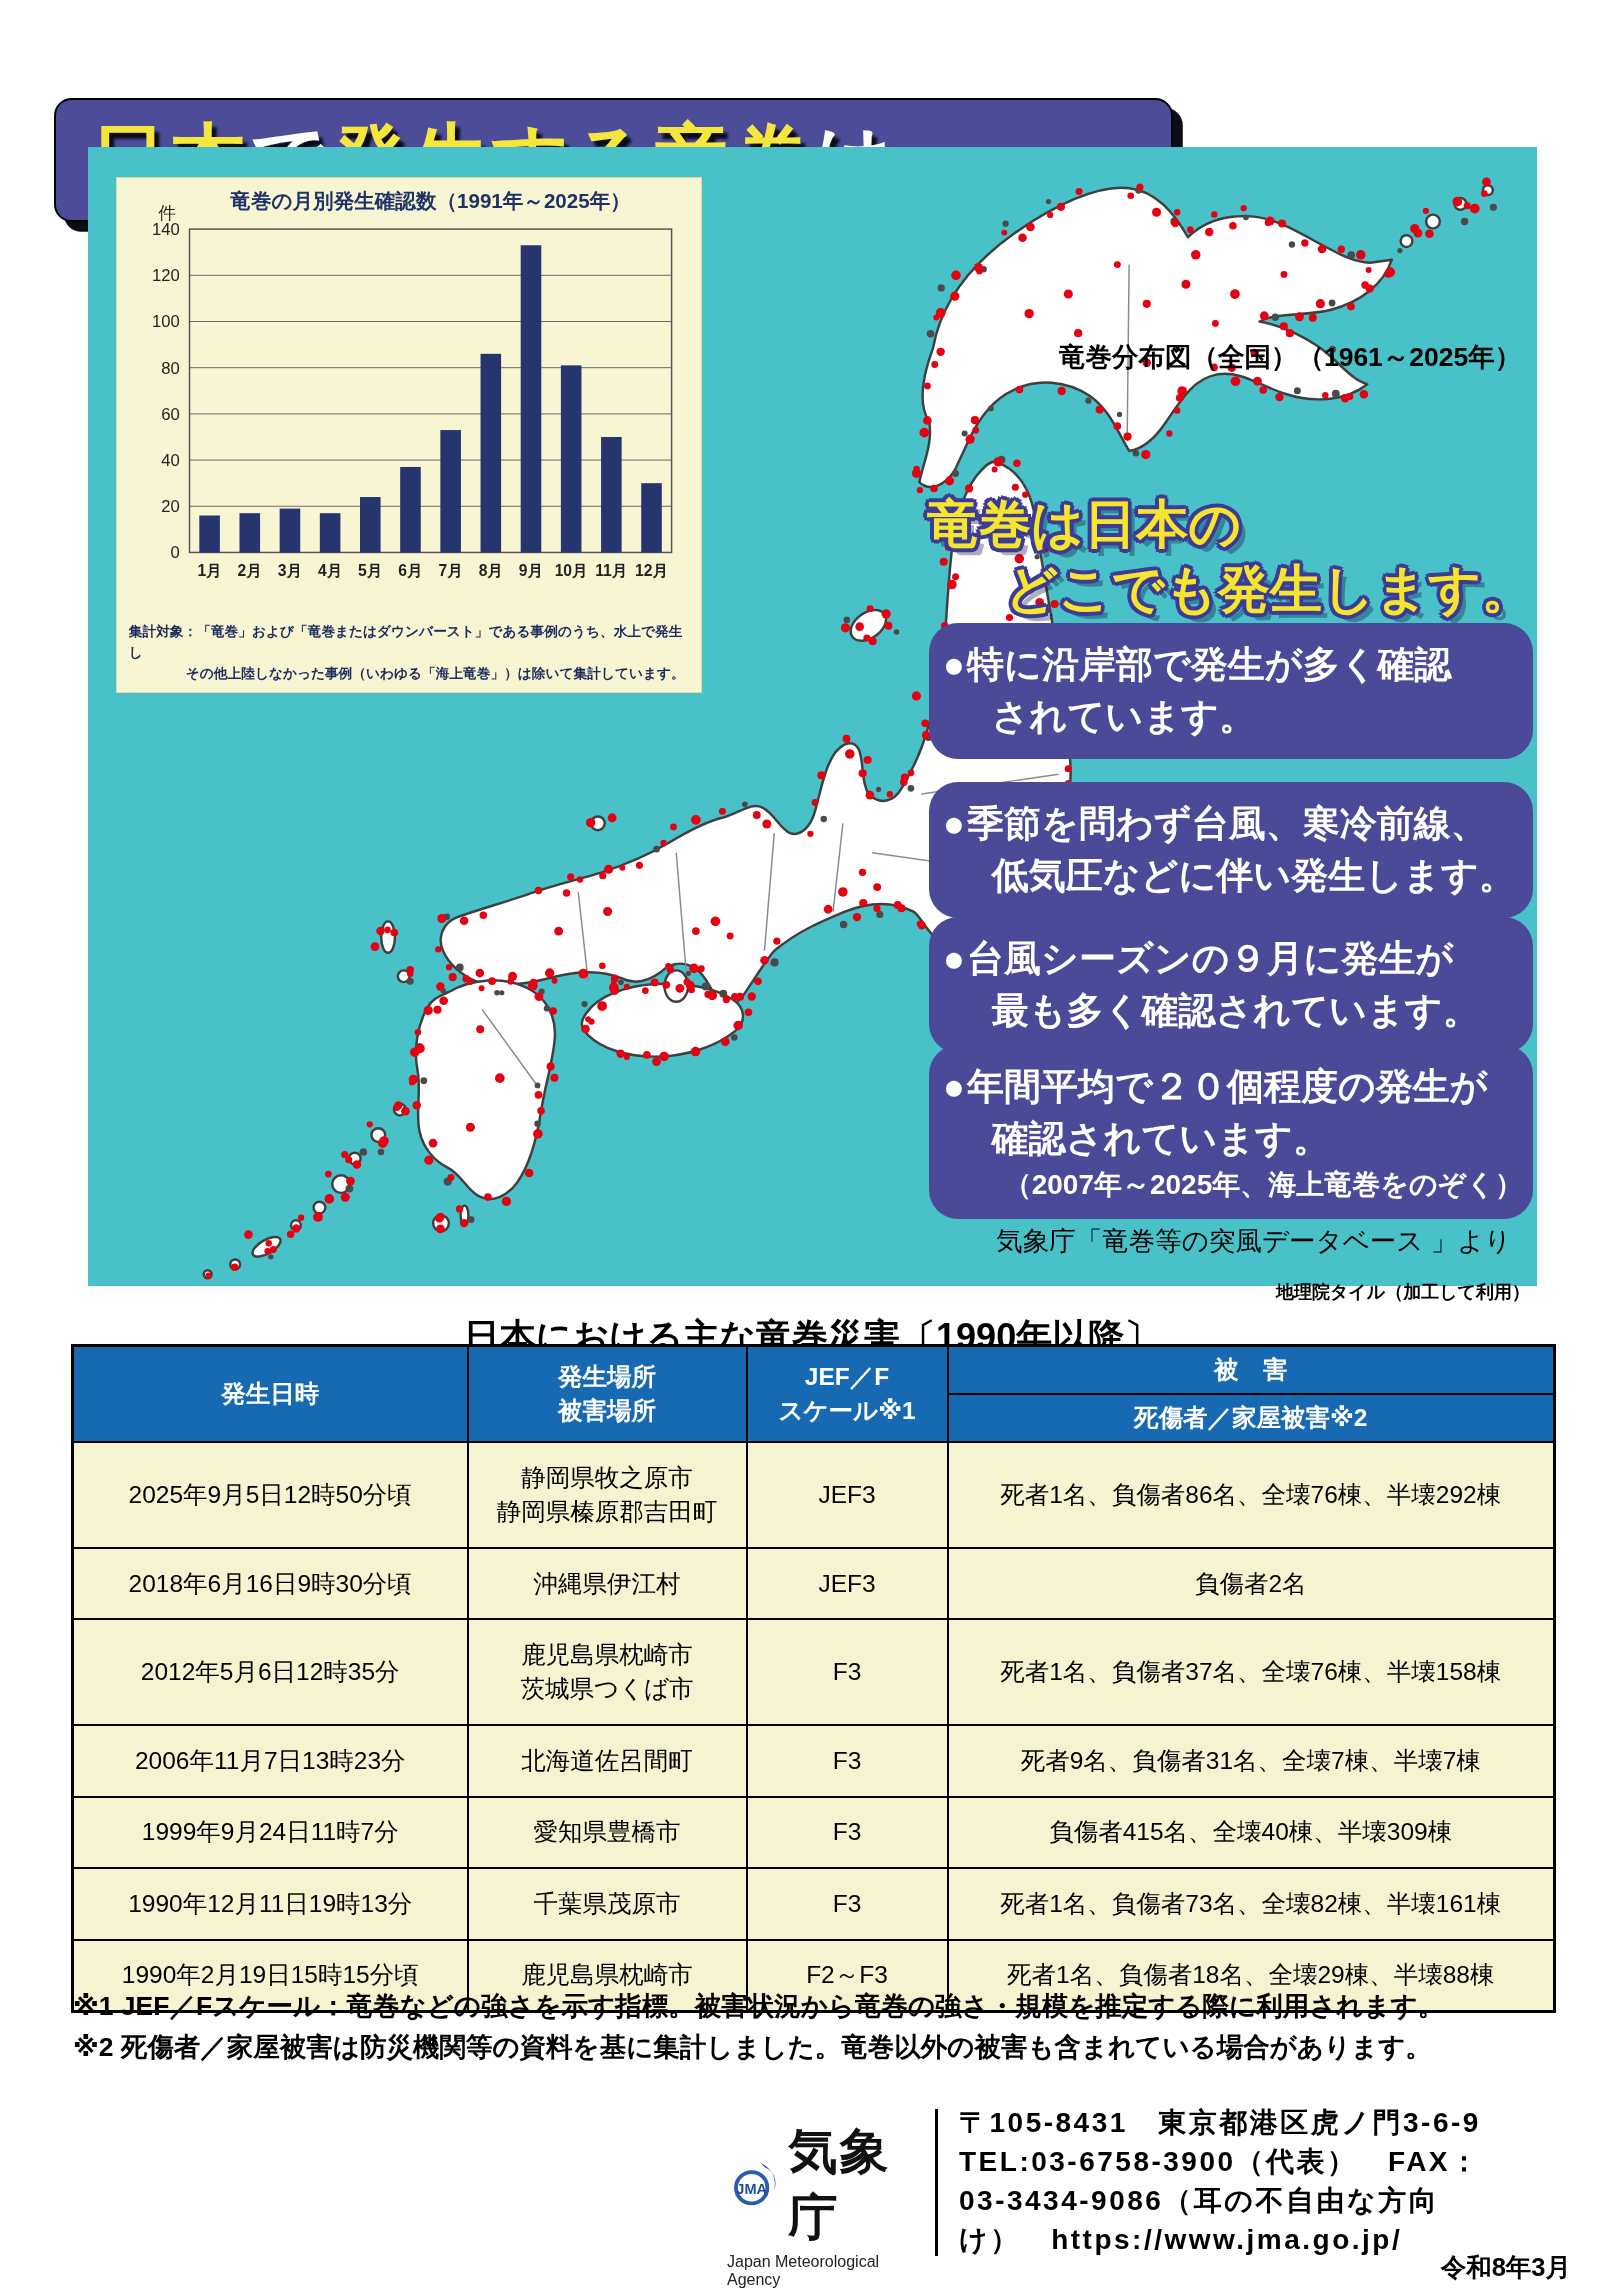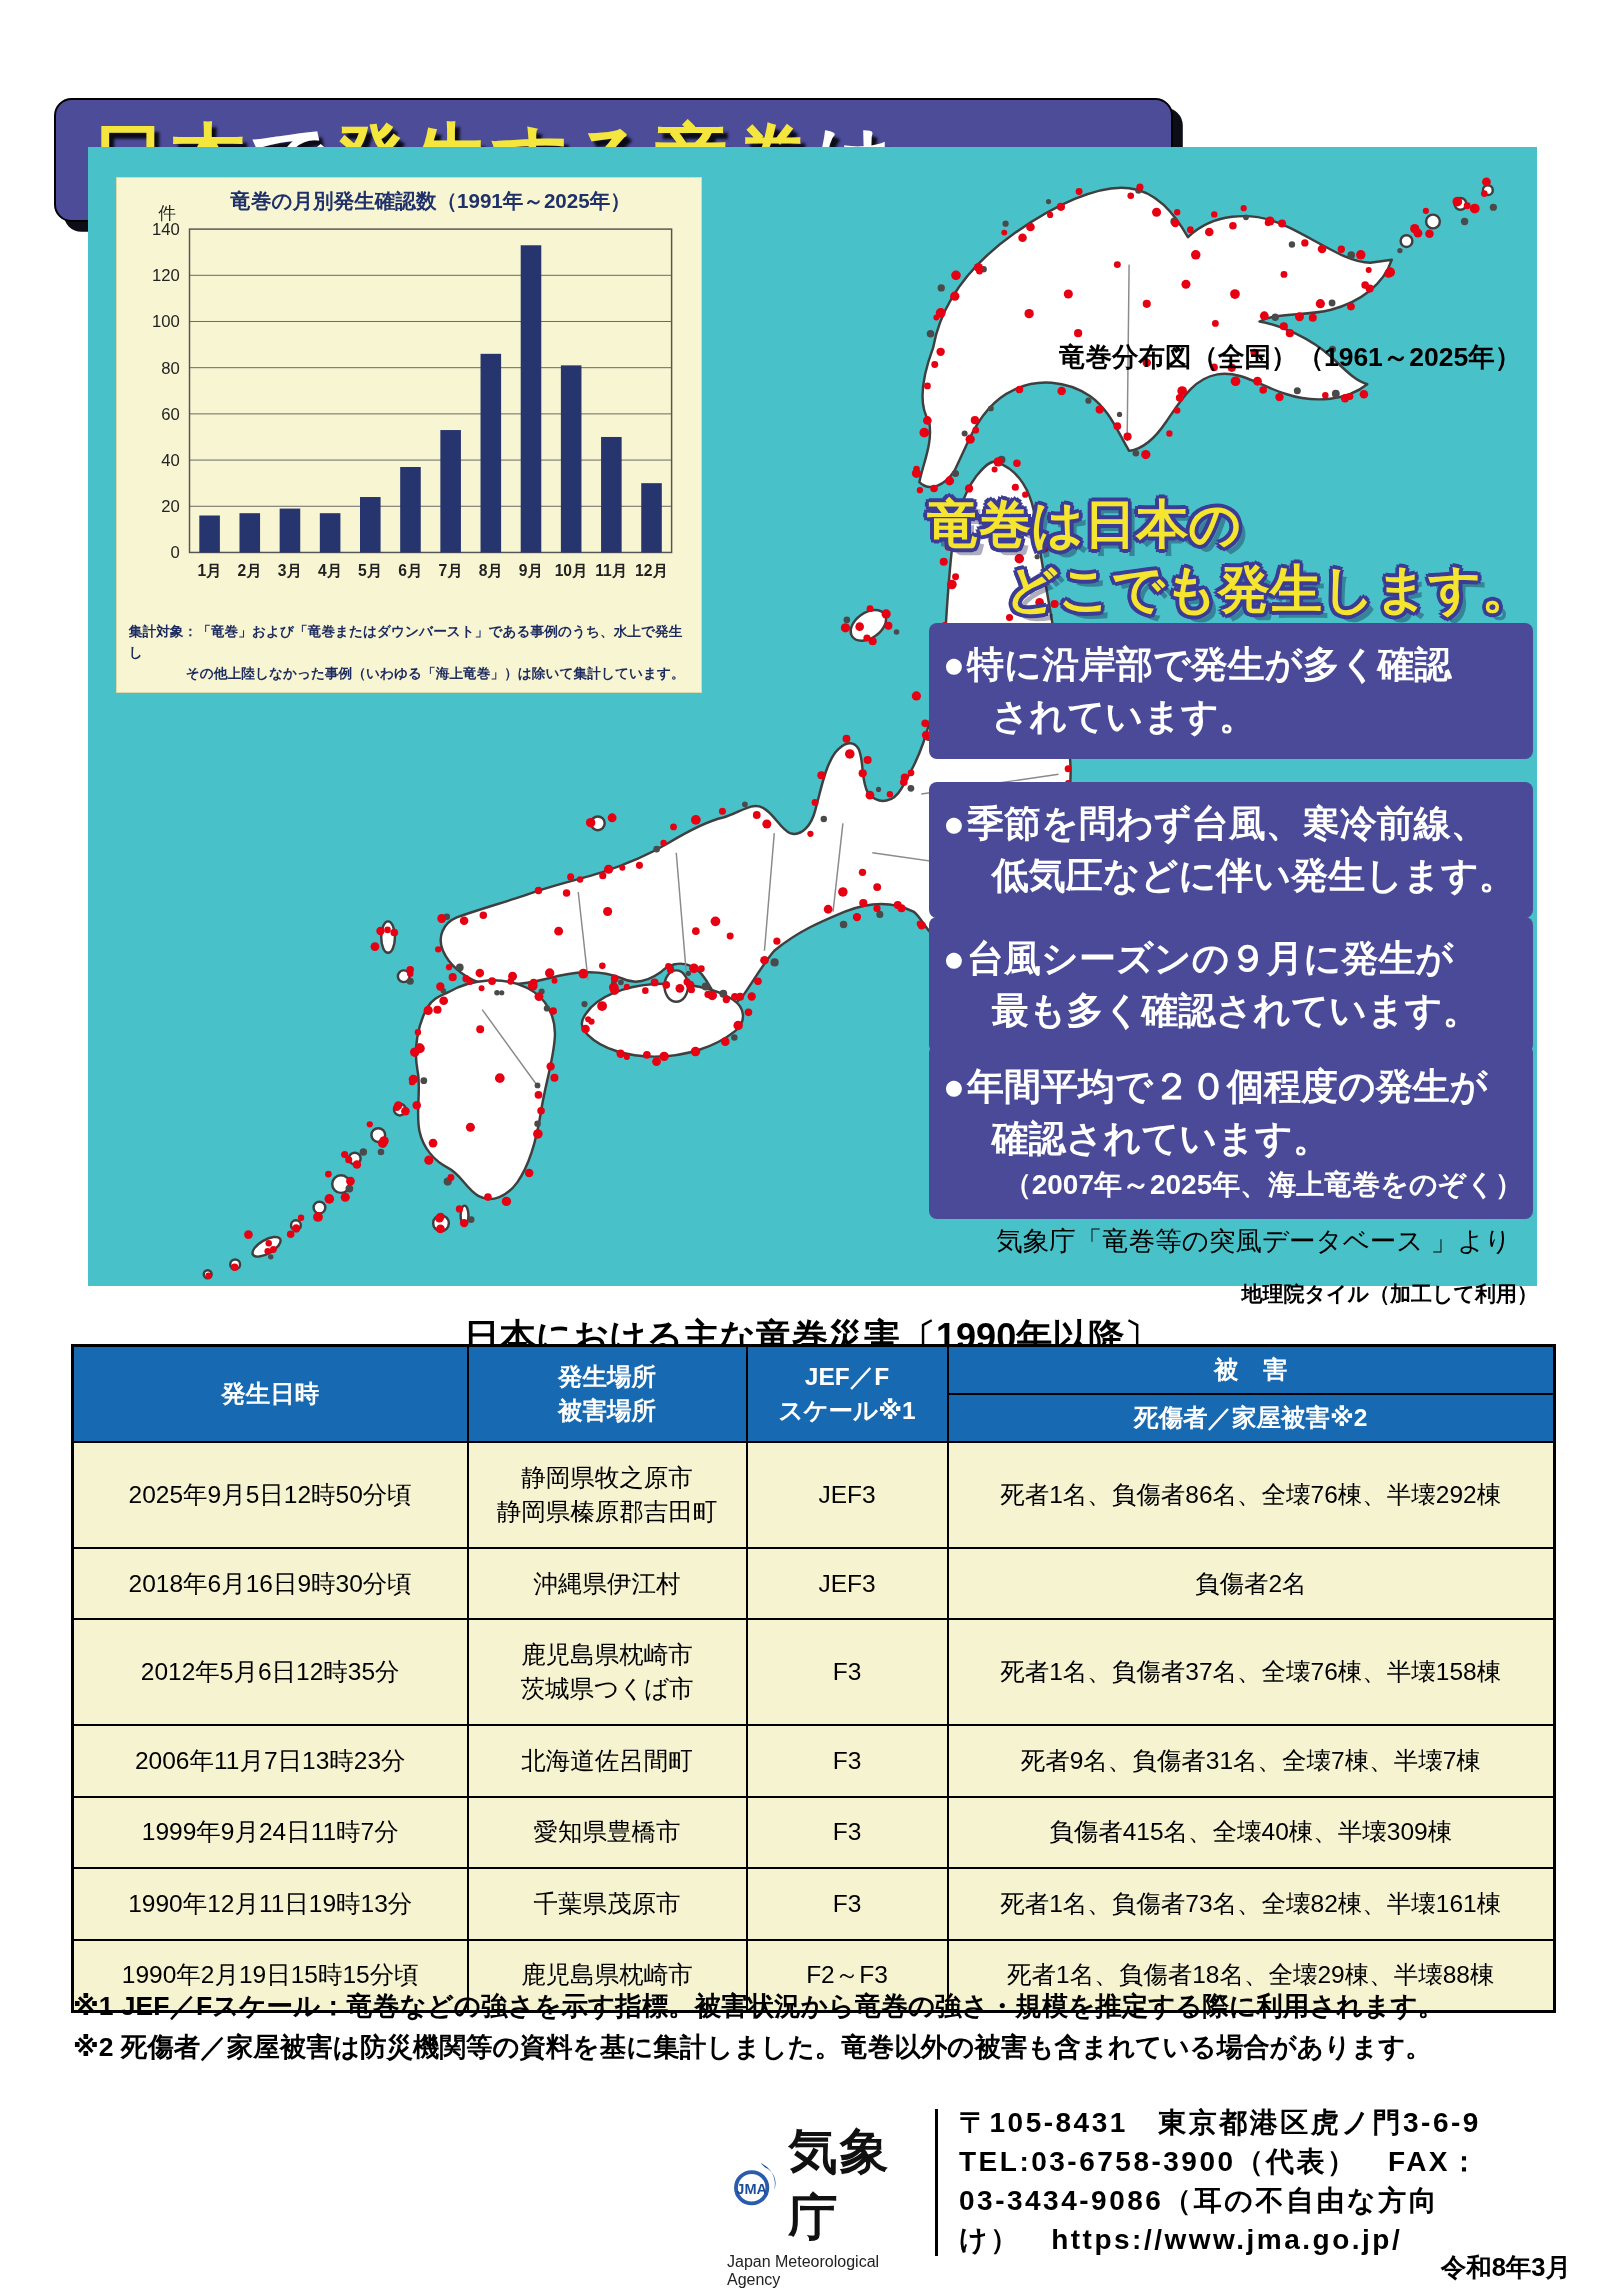--- a/index.html
+++ b/index.html
@@ -28,32 +28,32 @@
   .chart-note .l2{padding-left:57px;}
 
   
   .map-caption{position:absolute;top:192px;right:15.7px;font-size:26.5px;font-weight:bold;color:#000;}
   .headline{position:absolute;top:345px;left:839px;font-size:52px;font-weight:bold;line-height:1.25;
             color:#f6e52e;white-space:nowrap;
             text-shadow:3.9px 0 0 #3c3c96,-3.9px 0 0 #3c3c96,0 3.9px 0 #3c3c96,0 -3.9px 0 #3c3c96,
                         2.9px 2.9px 0 #3c3c96,-2.9px 2.9px 0 #3c3c96,2.9px -2.9px 0 #3c3c96,-2.9px -2.9px 0 #3c3c96,
                         6.9px 6.9px 0 rgba(20,20,60,.35);}
   .headline .l2{padding-left:78px;}
-  .bullet-box{position:absolute;left:841px;width:604px;background:#4a4a99;border-radius:8px;
+  .bullet-box{position:absolute;left:841px;width:604px;background:#4a4a99;border-radius:29px;
               color:#fff;font-weight:bold;font-size:37px;line-height:1.42;
               padding:15.7px 7.8px 15.7px 13.7px;box-sizing:border-box;}
   .b1{top:476px;} .b2{top:635px;} .b3{top:770px;} .b4{top:898px;}
   .bline{white-space:nowrap;}
   .dot{color:#fff;margin-right:2px;}
   .indent{padding-left:49px;}
   .sub{font-size:28px;padding-left:61px;line-height:1.35;white-space:nowrap;}
   .attribution{position:absolute;top:1076px;right:25.5px;font-size:26.5px;font-weight:normal;color:#000;}
 
   
-  .credit-note{position:absolute;top:1280px;right:84px;font-size:21px;font-weight:bold;color:#000;}
+  .credit-note{position:absolute;top:1280px;right:92px;font-size:18px;font-weight:bold;color:#000;}
   .table-title{position:absolute;top:1313px;left:71px;width:1482px;text-align:center;
                font-size:36px;font-weight:bold;color:#000;}
 
   
   .disaster-table{position:absolute;top:1344px;left:71px;width:1482px;border-collapse:collapse;
                   border:3.9px solid #000;background:#d946ef;table-layout:fixed;}
   .disaster-table th{background:#176ab2;color:#fff;font-size:24.5px;font-weight:bold;
                      border:2px solid #000;padding:5.9px 3.9px;line-height:1.4;}
   .disaster-table td{border:2px solid #000;font-size:24.5px;text-align:center;
                      padding:17.6px 5.9px;line-height:1.4;color:#000;background:#f6f3d0;}

